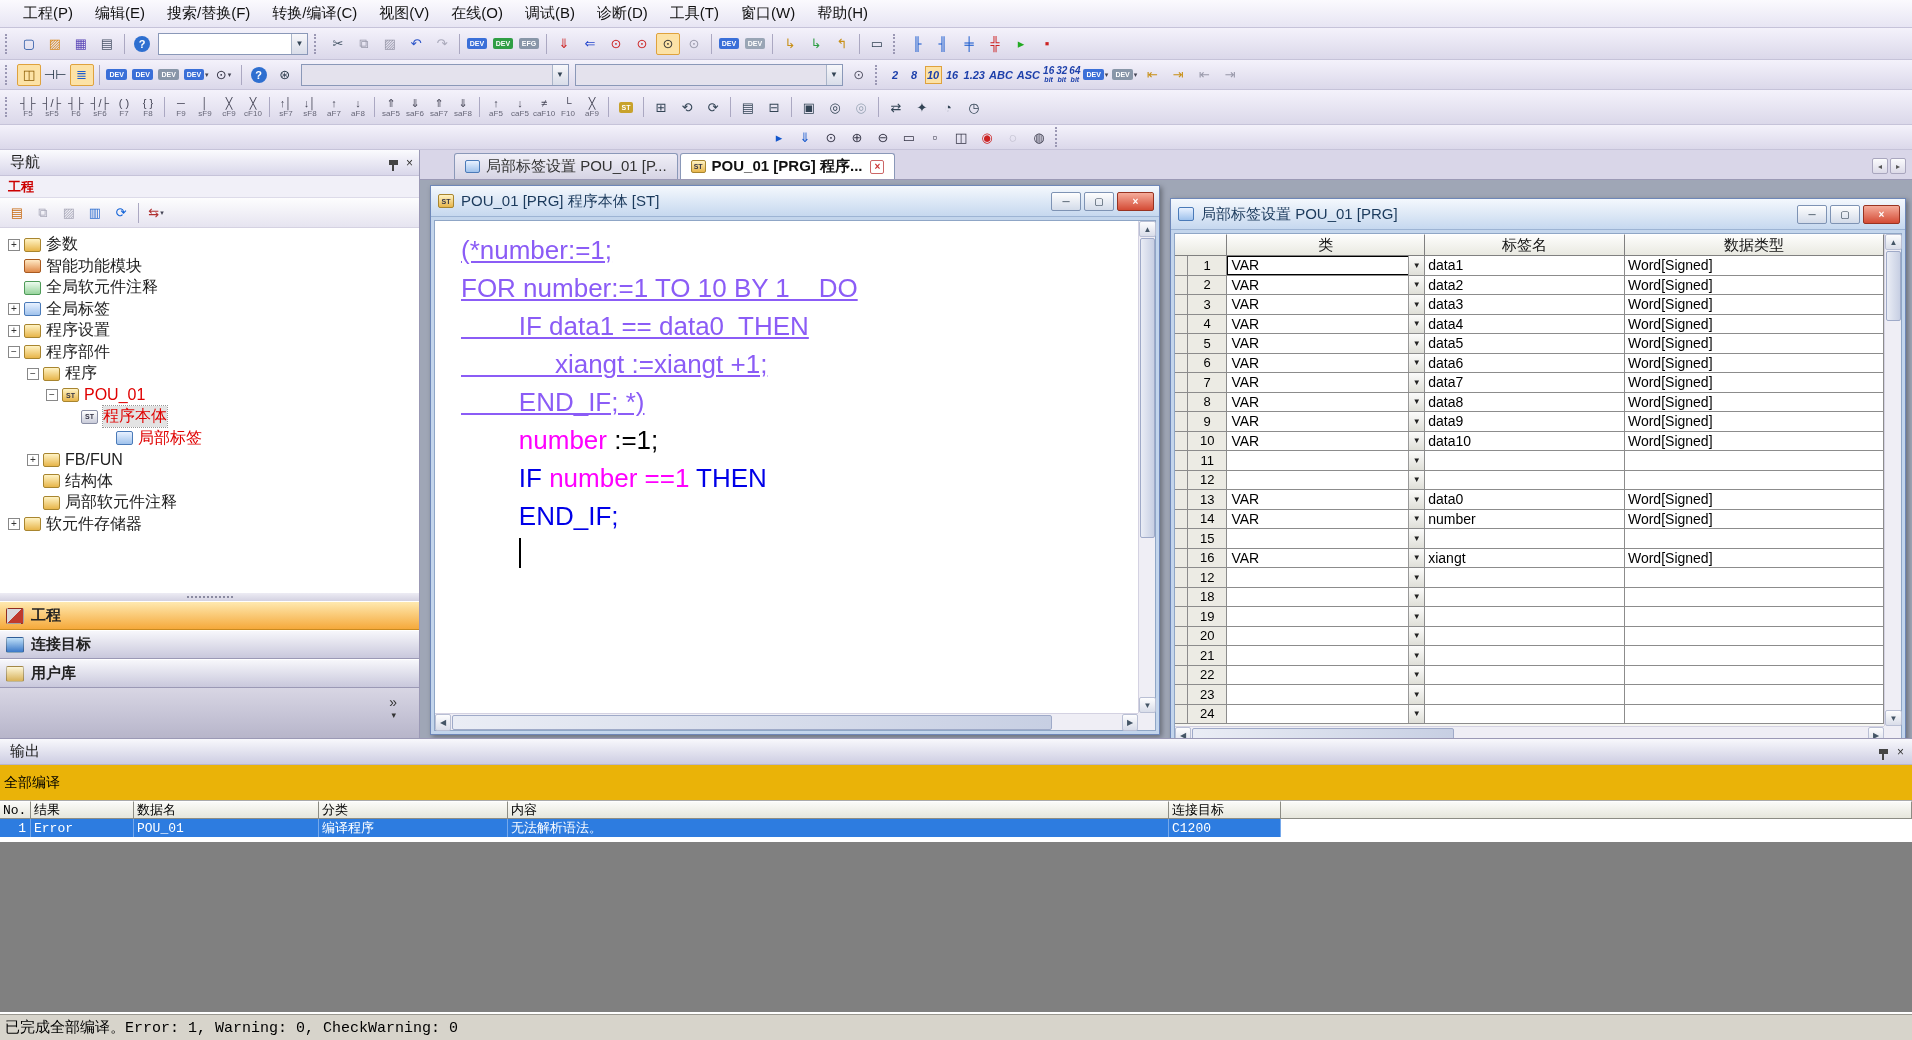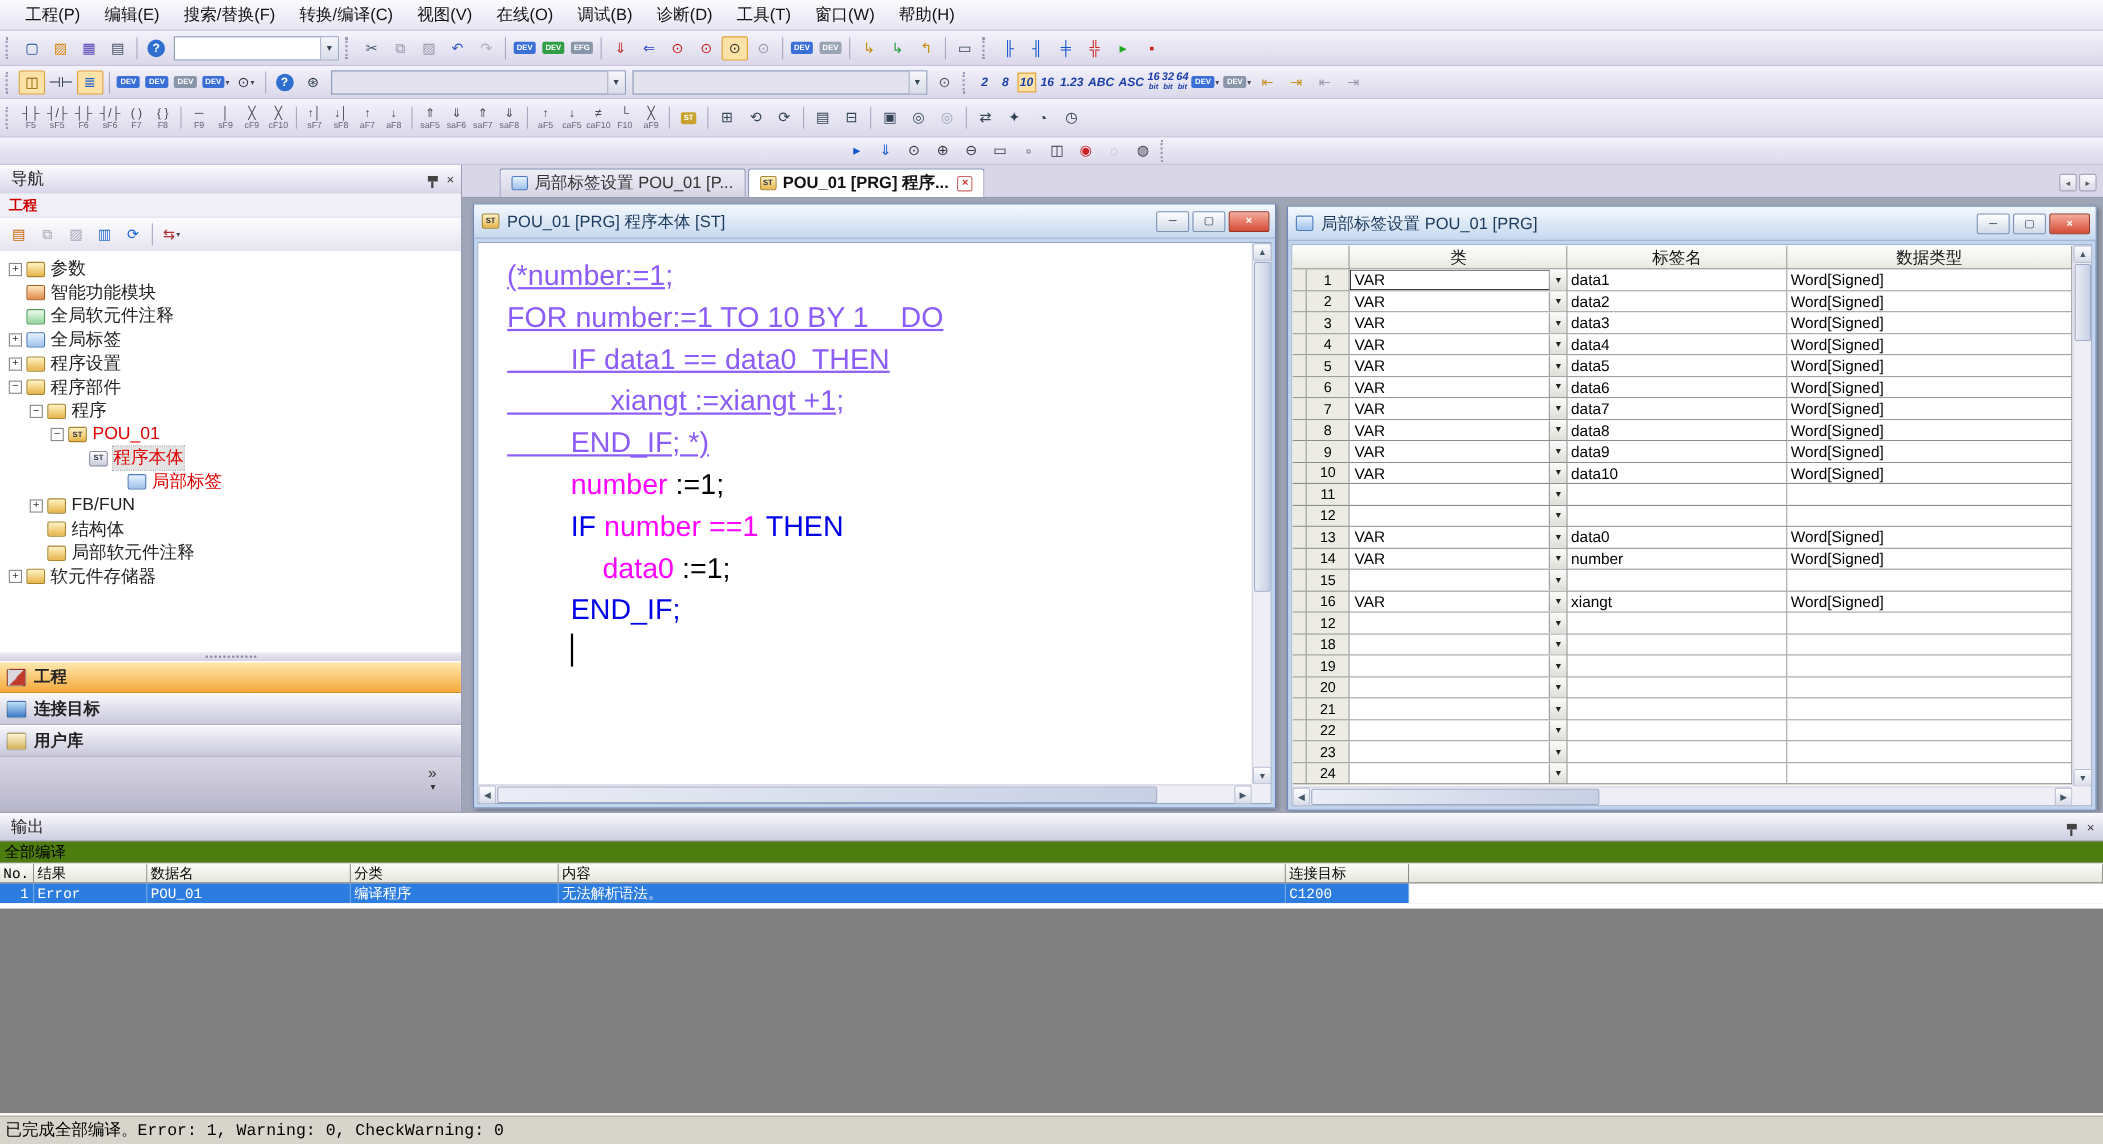--- a/index.html
+++ b/index.html
@@ -133,21 +133,21 @@
   .lt-num{background:#ECEBE4;justify-content:center;padding:0;font-size:13px;}
   .lt-cls{justify-content:space-between;padding-left:4px;position:relative;}
   .lt-cls.focus{box-shadow:inset 0 0 0 1px #000;}
   .dd-btn{width:16px;height:100%;background:linear-gradient(#FBFBFA,#DFDFD8);border-left:1px solid #999;
     display:flex;align-items:center;justify-content:center;font-size:8px;color:#222;flex:none;}
   
   #output{position:absolute;left:0;top:738px;right:0;height:274px;background:#808080;border-top:1px solid #9B99B5;}
   #output-title{height:26px;background:linear-gradient(#F8F8FC,#CDCDE2);display:flex;align-items:center;
     padding:0 8px 0 10px;font-size:15px;color:#222;border-bottom:1px solid #B8B6CC;}
   #output-title .btns{margin-left:auto;display:flex;align-items:center;gap:9px;}
-  #output-tabbar{height:20px;background:#4d7c0f;display:flex;align-items:center;padding-left:4px;
+  #output-tabbar{height:36px;background:#eab308;display:flex;align-items:center;padding-left:4px;
     font-size:14px;color:#000;border-bottom:1px solid #AAA;}
   #out-header{height:18px;display:flex;background:#ECECE4;}
   .out-hcell{background:linear-gradient(#FBFBF8,#E6E6DC);border-right:1px solid #8C8C84;border-bottom:1px solid #8C8C84;
     border-top:1px solid #fff;font-size:13px;display:flex;align-items:center;padding-left:3px;
     font-family:"Liberation Mono","DejaVu Sans Mono",monospace;color:#000;}
   #out-rows{background:#fff;}
   .out-row{height:18px;display:flex;background:#2D7CE0;color:#fff;
     font-family:"Liberation Mono","DejaVu Sans Mono",monospace;font-size:13px;}
   .out-cell{display:flex;align-items:center;padding-left:3px;border-right:1px solid rgba(255,255,255,.35);overflow:hidden;}
   .out-cell.num{justify-content:flex-end;padding-right:4px;}
@@ -578,42 +578,41 @@
       <div class="win-content">
         <div id="code-area">
           <div id="code">
               <div class="code-line"><span class="cm">(*number:=1;</span></div>
               <div class="code-line"><span class="cm">FOR number:=1 TO 10 BY 1    DO</span></div>
               <div class="code-line"><span class="cm">        IF data1 == data0  THEN</span></div>
               <div class="code-line"><span class="cm">             xiangt :=xiangt +1;</span></div>
               <div class="code-line"><span class="cm">        END_IF; *)</span></div>
               <div class="code-line"><span class="pl">        </span><span class="vr">number</span><span class="pl"> :=1;</span></div>
               <div class="code-line"><span class="pl">        </span><span class="kw">IF </span><span class="vr">number</span><span class="vr"> ==1</span><span class="kw"> THEN</span></div>
-              <div class="code-line"><span class="pl">            </span><span class="vr">data0</span><span class="pl"> :=1;</span></div>
               <div class="code-line"><span class="pl">        </span><span class="kw">END_IF;</span></div>
               <div class="code-line"><span class="pl">        </span><span class="caret"></span></div>
             </div>
         </div>
         <div class="sbv">
           <span class="sb-btn">▲</span>
           <span class="sb-thumb" style="height:300px;"></span>
           <span class="sb-fill"></span>
           <span class="sb-btn">▼</span>
         </div>
         <div class="sbh">
           <span class="sb-btn">◀</span>
           <span class="sb-thumb" style="width:600px;"></span>
           <span class="sb-fill"></span>
           <span class="sb-btn">▶</span>
         </div>
         <div class="sb-corner"></div>
       </div>
     </div>
 
-    <div class="win" id="table-win" style="left:750px;top:7px;width:736px;height:550px;">
+    <div class="win" id="table-win" style="left:750px;top:18px;width:736px;height:550px;">
       <div class="win-title">
         <span class="wchip chip chip-label"></span>
         <span>局部标签设置 POU_01 [PRG]</span>
         <span class="win-btns">
           <span class="wbtn">─</span>
           <span class="wbtn">▢</span>
           <span class="wbtn close">×</span>
         </span>
       </div>
       <div class="win-content">

